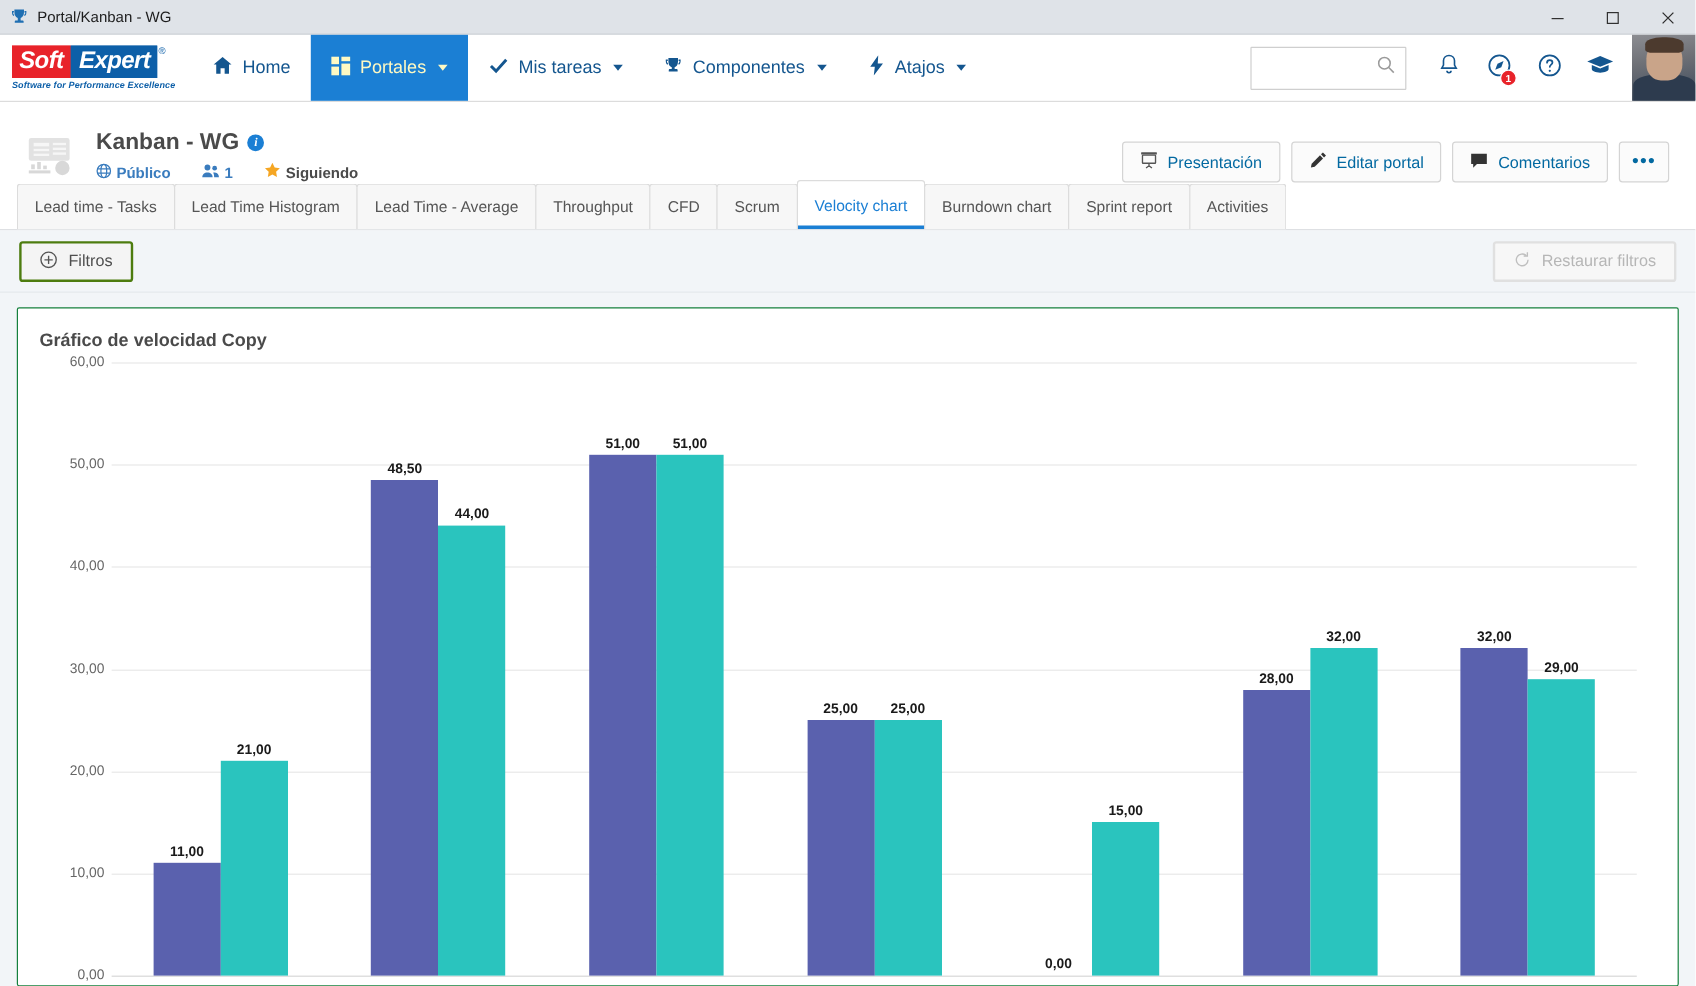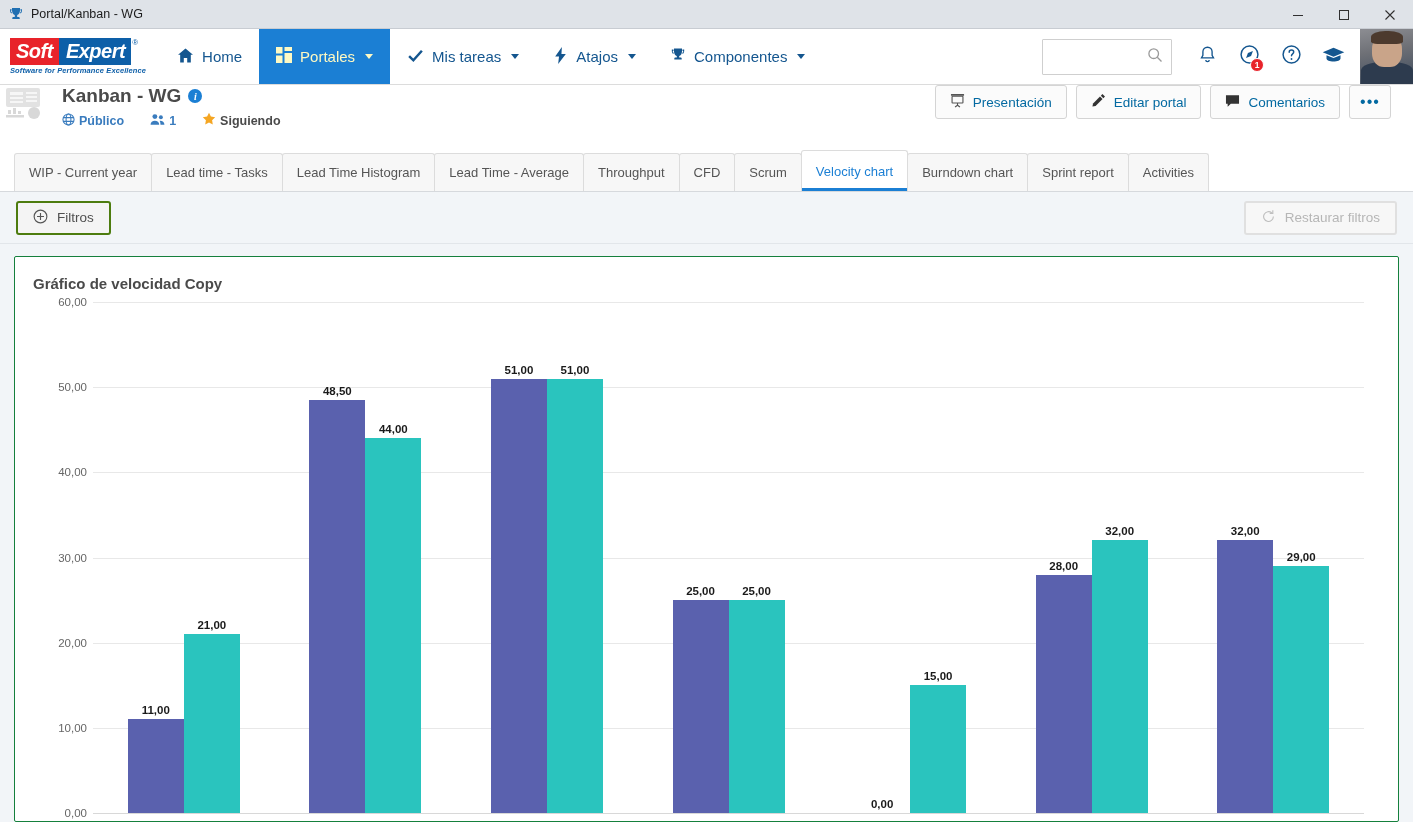--- a/index.html
+++ b/index.html
@@ -116,22 +116,22 @@
     background: #4c3a2e;
   }
   .avatar .body {
     position: absolute; left: 50%; bottom: 0; transform: translateX(-50%);
     width: 52px; height: 22px; border-radius: 40% 40% 0 0;
     background: #2d3b4e;
   }
 
   
   .portal-header {
-    height: 67px; background: #fff; display: flex; align-items: flex-start;
-    padding: 0 22px 0 2px;
+    height: 67px; background: #fff; display: flex; align-items: flex-end;
+    padding: 0 22px 0 20px;
   }
   .portal-thumb {
     width: 48px; height: 40px; margin-right: 12px; flex: none;
     position: relative;
   }
   .portal-title-block { display: flex; flex-direction: column; gap: 5px; }
   .portal-title-row { display: flex; align-items: center; gap: 7px; }
   .portal-title { font-size: 19px; color: #4a4a4a; font-weight: bold; }
   .info-dot {
     width: 14px; height: 14px; border-radius: 50%; background: #1b7fd4;
@@ -306,36 +306,36 @@
       <svg width="17" height="17" viewBox="0 0 16 16" fill="none" stroke="currentColor" stroke-width="2.3">
           <path d="M2 8.5l4 4L14 3.5"></path>
         </svg>
     </span>
     <span>Mis tareas</span>
     <span class="caret"></span>
   </div>
 
   <div class="nav-item">
     <span>
-      <svg width="15" height="17" viewBox="0 0 12 16" fill="currentColor">
-          <path d="M7.3 0L1 9h3.6L3.8 16 11 6.6H6.9z"></path>
-        </svg>
-    </span>
-    <span>Atajos</span>
-    <span class="caret"></span>
-  </div>
-
-  <div class="nav-item">
-    <span>
       <svg width="16" height="16" viewBox="0 0 16 16" fill="currentColor">
         <path d="M4 1.4h8v2.9c0 2.7-1.3 4.4-2.8 4.8v1.5h1.6c.5 0 .9.4.9.9v1H4.3v-1c0-.5.4-.9.9-.9h1.6V9.1C5.3 8.7 4 7 4 4.3V1.4z"></path>
         <path d="M1.8 2.6h1.7v1.3h-.8c.1 1 .4 1.6 1 1.9l-.3 1.2C2.2 6.5 1.8 5.2 1.8 3.6V2.6zM14.2 2.6h-1.7v1.3h.8c-.1 1-.4 1.6-1 1.9l.3 1.2c1.2-.5 1.6-1.8 1.6-3.4V2.6z"></path>
       </svg>
     </span>
     <span>Componentes</span>
+    <span class="caret"></span>
+  </div>
+
+  <div class="nav-item">
+    <span>
+      <svg width="15" height="17" viewBox="0 0 12 16" fill="currentColor">
+          <path d="M7.3 0L1 9h3.6L3.8 16 11 6.6H6.9z"></path>
+        </svg>
+    </span>
+    <span>Atajos</span>
     <span class="caret"></span>
   </div>
 
   <div class="nav-right">
     <div class="searchbox">
       <input type="text" placeholder="" style="">
       <span>
         <svg width="16" height="16" viewBox="0 0 16 16" fill="none" stroke="#9a9a9a" stroke-width="1.3">
           <circle cx="6.7" cy="6.7" r="4.8"></circle>
             <path d="M10.3 10.3L14.5 14.5"></path>
@@ -472,21 +472,20 @@
       </span>
       <span>Comentarios</span>
     </div>
     <div class="hbtn square">
       <span>•••</span>
     </div>
   </div>
 </div>
 
 <div class="tabbar">
-  <div class="tab">WIP - Current year</div>
   <div class="tab">Lead time - Tasks</div>
   <div class="tab">Lead Time Histogram</div>
   <div class="tab">Lead Time - Average</div>
   <div class="tab">Throughput</div>
   <div class="tab">CFD</div>
   <div class="tab">Scrum</div>
   <div class="tab active">Velocity chart</div>
   <div class="tab">Burndown chart</div>
   <div class="tab">Sprint report</div>
   <div class="tab">Activities</div>

